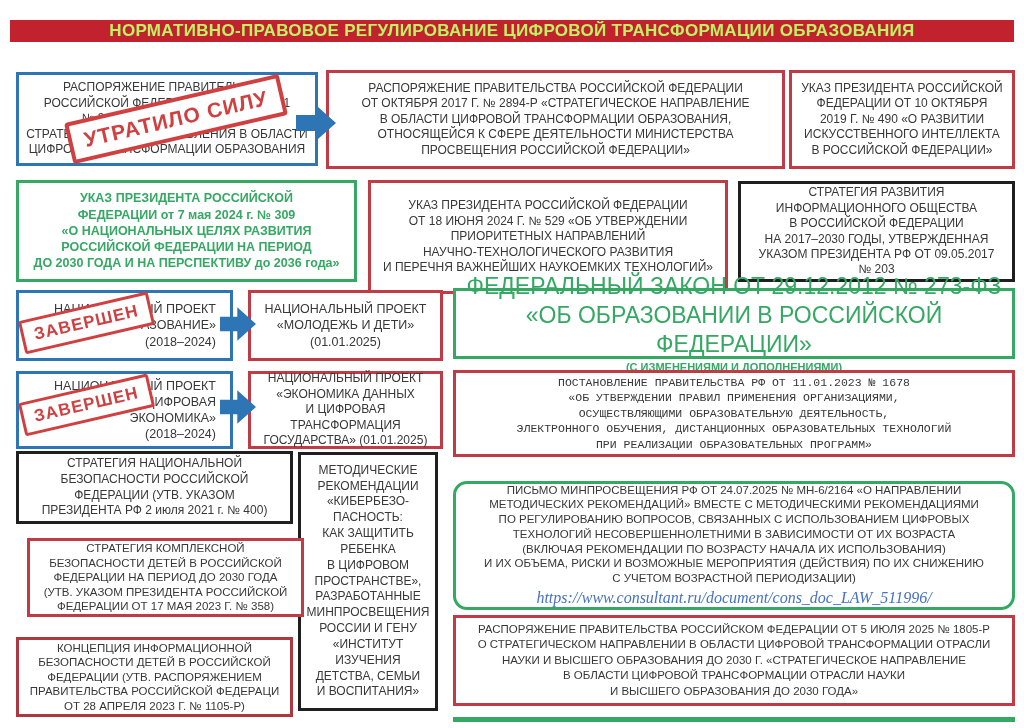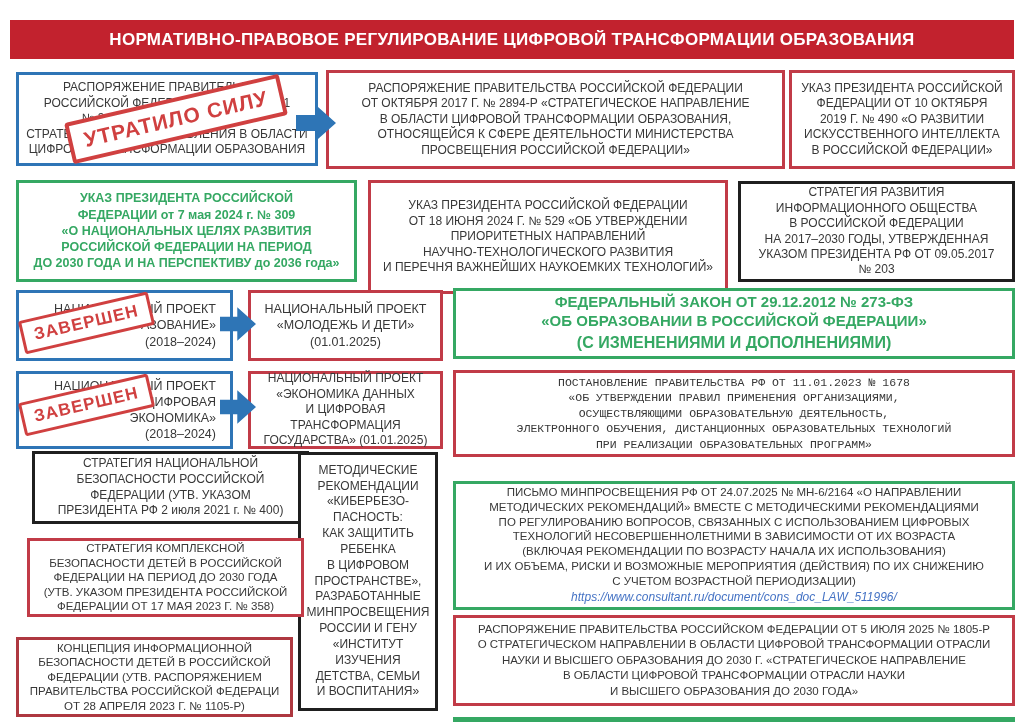--- a/index.html
+++ b/index.html
@@ -1,43 +1,43 @@
 <!DOCTYPE html>
 <html><head>
 <meta charset="utf-8">
 <style>
   html,body{margin:0;padding:0;}
   body{
     width:1024px;height:728px;position:relative;background:#ffffff;
     font-family:"Liberation Sans",sans-serif;overflow:hidden;
   }
   .hdr{
-    position:absolute;left:10px;top:20px;width:1004px;height:39px;
+    position:absolute;left:10px;top:20px;width:1004px;height:22px;
     display:flex;align-items:center;justify-content:center;
-    color:#ffffff;font-weight:700;font-size:17px;letter-spacing:.3px;
+    color:#bef264;font-weight:700;font-size:17px;letter-spacing:.3px;
   }
   .box{
     position:absolute;border:3px solid #222;box-sizing:border-box;
     display:flex;flex-direction:column;align-items:center;justify-content:center;
     text-align:center;color:#383838;line-height:1.3;white-space:pre-line;
     padding:3px 6px;background:#fff;
   }
   .box.right{align-items:flex-end;text-align:right;padding-right:14px;}
   .arrow{position:absolute;z-index:5;
     clip-path:polygon(0 31%,48% 31%,48% 6%,100% 50%,48% 94%,48% 69%,0 69%);
   }
   .stamp{
     position:absolute;background:#ffffff;border:4px solid;border-radius:3px;
     font-weight:700;letter-spacing:1px;white-space:nowrap;z-index:10;
     display:flex;align-items:center;justify-content:center;
     transform:rotate(-13deg);padding:5px 12px;
   }
-  .big{font-weight:700;font-size:15px;line-height:1.25;}
-  .sub{font-weight:700;font-size:16px;margin-top:2px;}
-  .link{font-style:italic;font-size:12px;margin-top:2px;}
+  .big{font-weight:400;font-size:23px;line-height:1.25;}
+  .sub{font-weight:700;font-size:11px;margin-top:2px;}
+  .link{font-style:italic;font-size:16px;margin-top:2px;font-family:Liberation Serif, serif;}
   .gline{position:absolute;}
 </style>
 </head>
 <body>
 
 <div class="hdr" style="background-color: rgb(194, 34, 46);">НОРМАТИВНО-ПРАВОВОЕ РЕГУЛИРОВАНИЕ ЦИФРОВОЙ ТРАНСФОРМАЦИИ ОБРАЗОВАНИЯ</div>
 
 <div class="box" style="left: 16px; top: 72px; width: 302px; height: 94px; font-size: 12px; border-color: rgb(46, 117, 182);">РАСПОРЯЖЕНИЕ ПРАВИТЕЛЬСТВА
 РОССИЙСКОЙ ФЕДЕРАЦИИ ОТ 02.12.2021
 № 3427-Р ОБ УТВЕРЖДЕНИИ
@@ -96,40 +96,40 @@
 <div class="box" style="left: 248px; top: 371px; width: 195px; height: 78px; font-size: 12px; border-color: rgb(193, 59, 71);">НАЦИОНАЛЬНЫЙ ПРОЕКТ
 «ЭКОНОМИКА ДАННЫХ
 И ЦИФРОВАЯ ТРАНСФОРМАЦИЯ
 ГОСУДАРСТВА» (01.01.2025)</div>
 <div class="box" style="left: 453px; top: 370px; width: 562px; height: 87px; font-size: 11.5px; line-height: 1.35; border-color: rgb(193, 59, 71); font-family: Liberation Mono, monospace;">ПОСТАНОВЛЕНИЕ ПРАВИТЕЛЬСТВА РФ ОТ 11.01.2023 № 1678
 «ОБ УТВЕРЖДЕНИИ ПРАВИЛ ПРИМЕНЕНИЯ ОРГАНИЗАЦИЯМИ,
 ОСУЩЕСТВЛЯЮЩИМИ ОБРАЗОВАТЕЛЬНУЮ ДЕЯТЕЛЬНОСТЬ,
 ЭЛЕКТРОННОГО ОБУЧЕНИЯ, ДИСТАНЦИОННЫХ ОБРАЗОВАТЕЛЬНЫХ ТЕХНОЛОГИЙ
 ПРИ РЕАЛИЗАЦИИ ОБРАЗОВАТЕЛЬНЫХ ПРОГРАММ»</div>
 
-<div class="box" style="left: 32px; top: 451px; width: 277px; height: 73px; font-size: 12px; border-color: rgb(31, 31, 31);">СТРАТЕГИЯ НАЦИОНАЛЬНОЙ
+<div class="box" style="left: 16px; top: 451px; width: 277px; height: 73px; font-size: 12px; border-color: rgb(31, 31, 31);">СТРАТЕГИЯ НАЦИОНАЛЬНОЙ
 БЕЗОПАСНОСТИ РОССИЙСКОЙ
 ФЕДЕРАЦИИ (УТВ. УКАЗОМ
 ПРЕЗИДЕНТА РФ 2 июля 2021 г. № 400)</div>
 <div class="box" style="left: 298px; top: 452px; width: 140px; height: 259px; font-size: 12px; line-height: 1.32; border-color: rgb(31, 31, 31);">МЕТОДИЧЕСКИЕ
 РЕКОМЕНДАЦИИ
 «КИБЕРБЕЗО-
 ПАСНОСТЬ:
 КАК ЗАЩИТИТЬ
 РЕБЕНКА
 В ЦИФРОВОМ
 ПРОСТРАНСТВЕ»,
 РАЗРАБОТАННЫЕ
 МИНПРОСВЕЩЕНИЯ
 РОССИИ И ГЕНУ
 «ИНСТИТУТ
 ИЗУЧЕНИЯ
 ДЕТСТВА, СЕМЬИ
 И ВОСПИТАНИЯ»</div>
-<div class="box" style="left: 453px; top: 481px; width: 562px; height: 129px; font-size: 11.5px; line-height: 1.28; border-color: rgb(53, 168, 99);">
+<div class="box" style="left: 453px; top: 481px; width: 562px; height: 129px; font-size: 11.5px; line-height: 1.28; border-color: rgb(53, 168, 99); border-radius: 14px;">
   <div>ПИСЬМО МИНПРОСВЕЩЕНИЯ РФ ОТ 24.07.2025 № МН-6/2164 «О НАПРАВЛЕНИИ
 МЕТОДИЧЕСКИХ РЕКОМЕНДАЦИЙ» ВМЕСТЕ С МЕТОДИЧЕСКИМИ РЕКОМЕНДАЦИЯМИ
 ПО РЕГУЛИРОВАНИЮ ВОПРОСОВ, СВЯЗАННЫХ С ИСПОЛЬЗОВАНИЕМ ЦИФРОВЫХ
 ТЕХНОЛОГИЙ НЕСОВЕРШЕННОЛЕТНИМИ В ЗАВИСИМОСТИ ОТ ИХ ВОЗРАСТА
 (ВКЛЮЧАЯ РЕКОМЕНДАЦИИ ПО ВОЗРАСТУ НАЧАЛА ИХ ИСПОЛЬЗОВАНИЯ)
 И ИХ ОБЪЕМА, РИСКИ И ВОЗМОЖНЫЕ МЕРОПРИЯТИЯ (ДЕЙСТВИЯ) ПО ИХ СНИЖЕНИЮ
 С УЧЕТОМ ВОЗРАСТНОЙ ПЕРИОДИЗАЦИИ)</div>
   <div class="link" style="color: rgb(68, 114, 196);">https://www.consultant.ru/document/cons_doc_LAW_511996/</div>
 </div>
 

